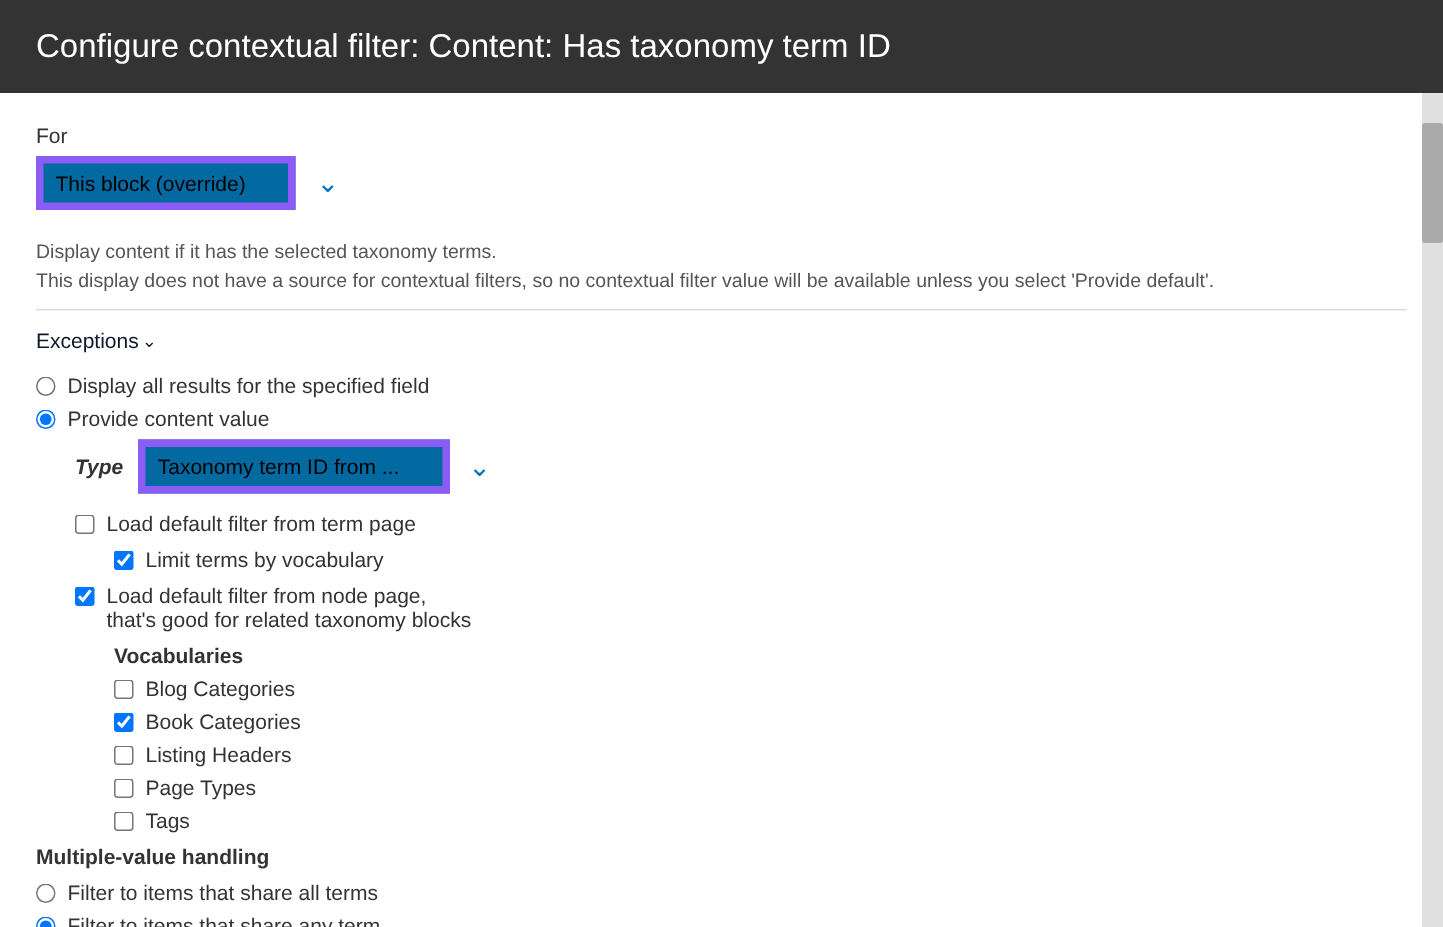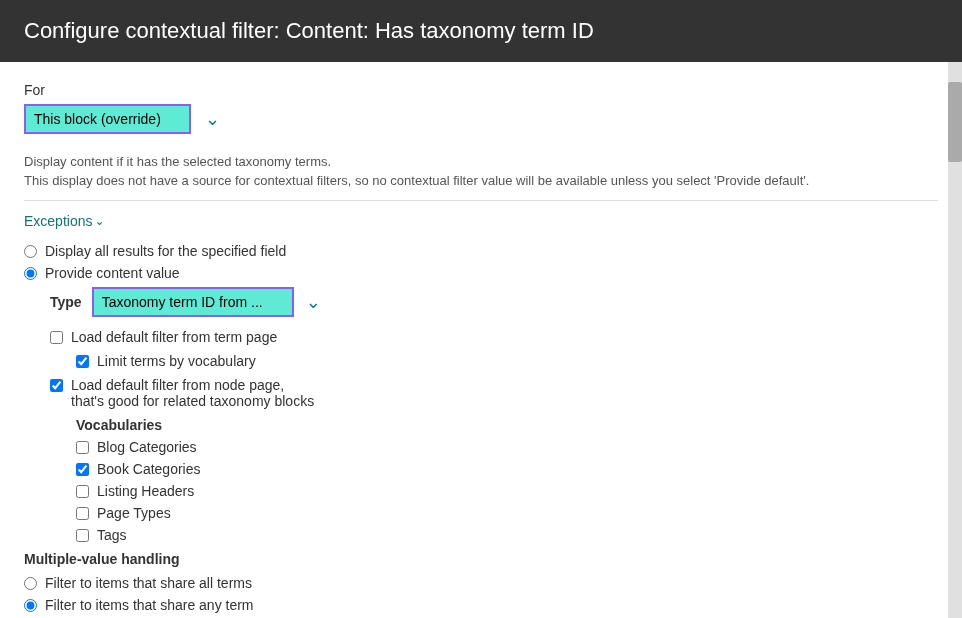--- a/index.html
+++ b/index.html
@@ -77,22 +77,22 @@
       gap: 10px;
     }
 
     .select-wrapper {
       position: relative;
       display: inline-flex;
       align-items: center;
     }
 
     .select-box {
-      border: 2px solid #8b5cf6;
-      background: #5eead4;
+      border: 5px solid #8b5cf6;
+      background: #0369a1;
       padding: 5px 28px 5px 8px;
       font-size: 14px;
       appearance: none;
       -webkit-appearance: none;
       cursor: pointer;
       min-width: 160px;
     }
 
     .chevron-down-blue {
       color: #0073bb;
@@ -118,21 +118,21 @@
       margin-bottom: 16px;
       font-weight: normal;
     }
 
     .filter-heading em {
       font-style: italic;
       font-weight: bold;
     }
 
     .exceptions-link {
-      color: #0f766e;
+      color: #0f172a;
       cursor: pointer;
       font-size: 14px;
       text-decoration: none;
       display: flex;
       align-items: center;
       gap: 2px;
     }
 
     .exceptions-link .chevron {
       font-size: 12px;
@@ -156,20 +156,21 @@
       display: flex;
       align-items: center;
       margin-left: 26px;
       margin-bottom: 12px;
     }
 
     .type-label {
       font-weight: bold;
       margin-right: 10px;
       font-size: 14px;
+      font-style: italic;
     }
 
     .type-select-wrapper {
       display: inline-flex;
       align-items: center;
       gap: 8px;
     }
 
     .nested-options {
       margin-left: 26px;

